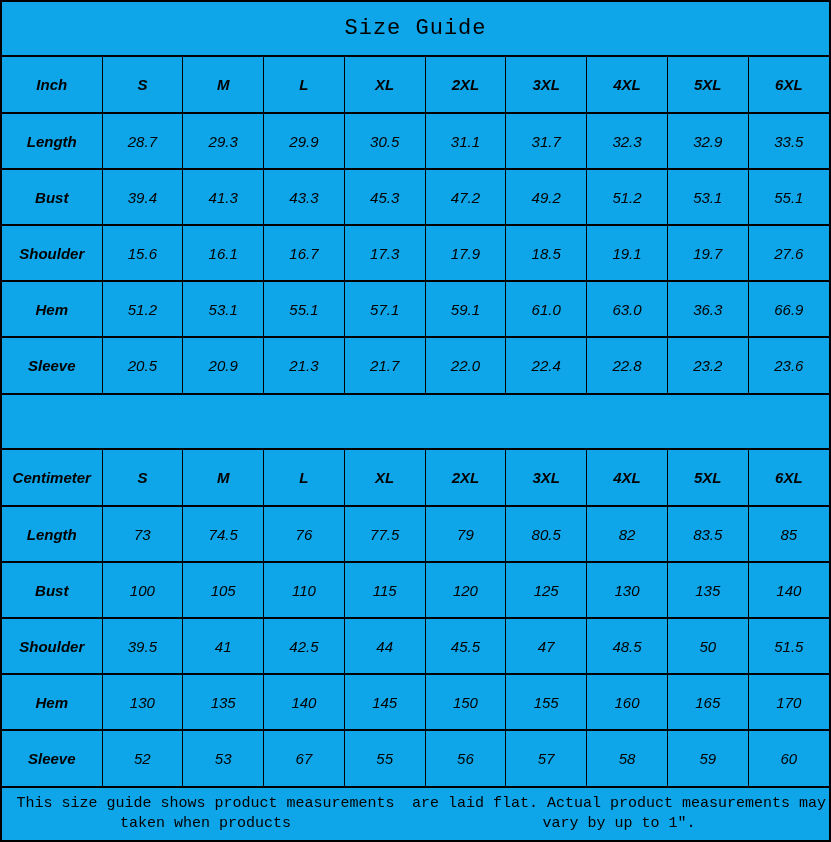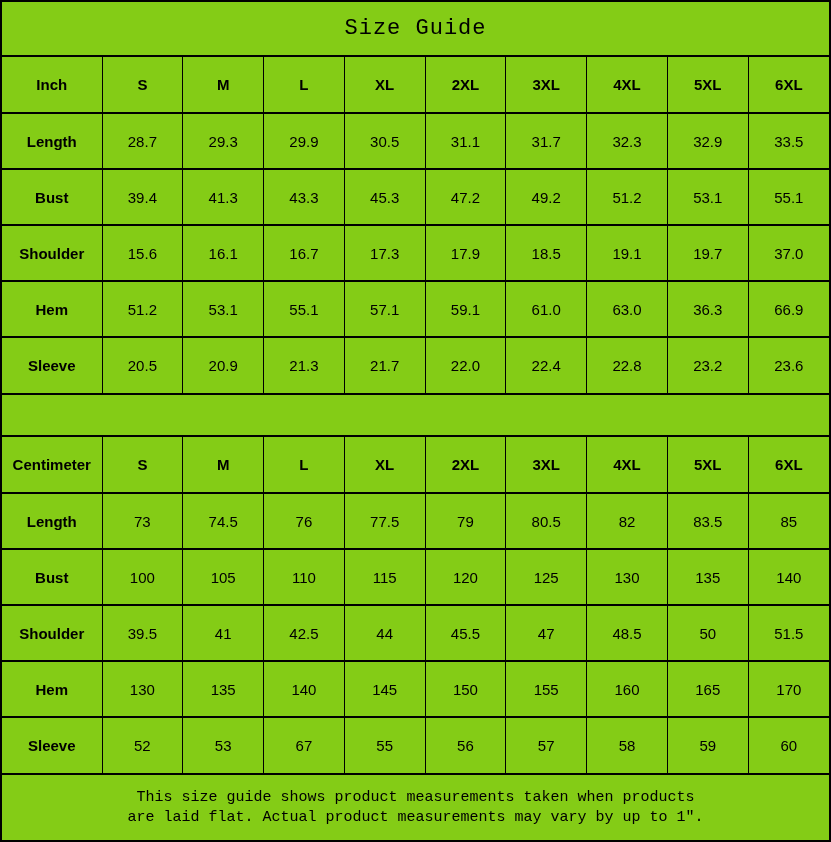--- a/index.html
+++ b/index.html
@@ -1,35 +1,36 @@
 <!DOCTYPE html>
 <html><head>
 <meta charset="utf-8">
 <style>
   * { box-sizing: border-box; margin: 0; padding: 0; }
   html, body { background: #ffffff; }
   .sheet {
     width: 831px; height: 842px;
     border: 2px solid #000;
-    background: #84cc16;
+    background: #0ea5e9;
     color: #000;
     display: flex; flex-direction: column;
     font-family: "Liberation Sans", sans-serif;
   }
   .title-row {
     height: 55px; flex: none;
     border-bottom: 2px solid #000;
     display: flex; align-items: center; justify-content: center;
     font-family: "Liberation Mono", "DejaVu Sans Mono", monospace;
     font-size: 22px; letter-spacing: 1px;
   }
   table.size-table {
     border-collapse: collapse;
     width: 100%; table-layout: fixed;
     flex: none;
+    font-style: italic;
   }
   .size-table col.label-col { width: 100px; }
   .size-table th, .size-table td {
     border-left: 1px solid #000; border-right: 1px solid #000;
     border-top: 2px solid #000; border-bottom: 2px solid #000;
     height: 56px;
     text-align: center; vertical-align: middle;
     font-size: 15px;
     overflow: hidden;
   }
@@ -39,23 +40,23 @@
   .size-table tr > *:last-child { border-right: 0; }
   .size-table tr:first-child > * { border-top: 0; }
   .size-table tr:last-child > * { border-bottom: 0; }
   .spacer {
     flex: 1 1 auto;
     border-top: 2px solid #000;
     border-bottom: 2px solid #000;
     min-height: 40px;
   }
   .footnote {
-    height: 67px; flex: none;
+    height: 54px; flex: none;
     border-top: 2px solid #000;
-    display: flex; flex-direction: column;
+    display: flex; flex-direction: row;
     align-items: center; justify-content: center;
     font-family: "Liberation Mono", "DejaVu Sans Mono", monospace;
     font-size: 15px; line-height: 20px;
     text-align: center;
   }
 </style>
 </head>
 <body>
 
 <div class="sheet">
@@ -115,21 +116,21 @@
     <tr>
       <th>Shoulder</th>
       <td>15.6</td>
       <td>16.1</td>
       <td>16.7</td>
       <td>17.3</td>
       <td>17.9</td>
       <td>18.5</td>
       <td>19.1</td>
       <td>19.7</td>
-      <td>37.0</td>
+      <td>27.6</td>
     </tr>
     <tr>
       <th>Hem</th>
       <td>51.2</td>
       <td>53.1</td>
       <td>55.1</td>
       <td>57.1</td>
       <td>59.1</td>
       <td>61.0</td>
       <td>63.0</td>

